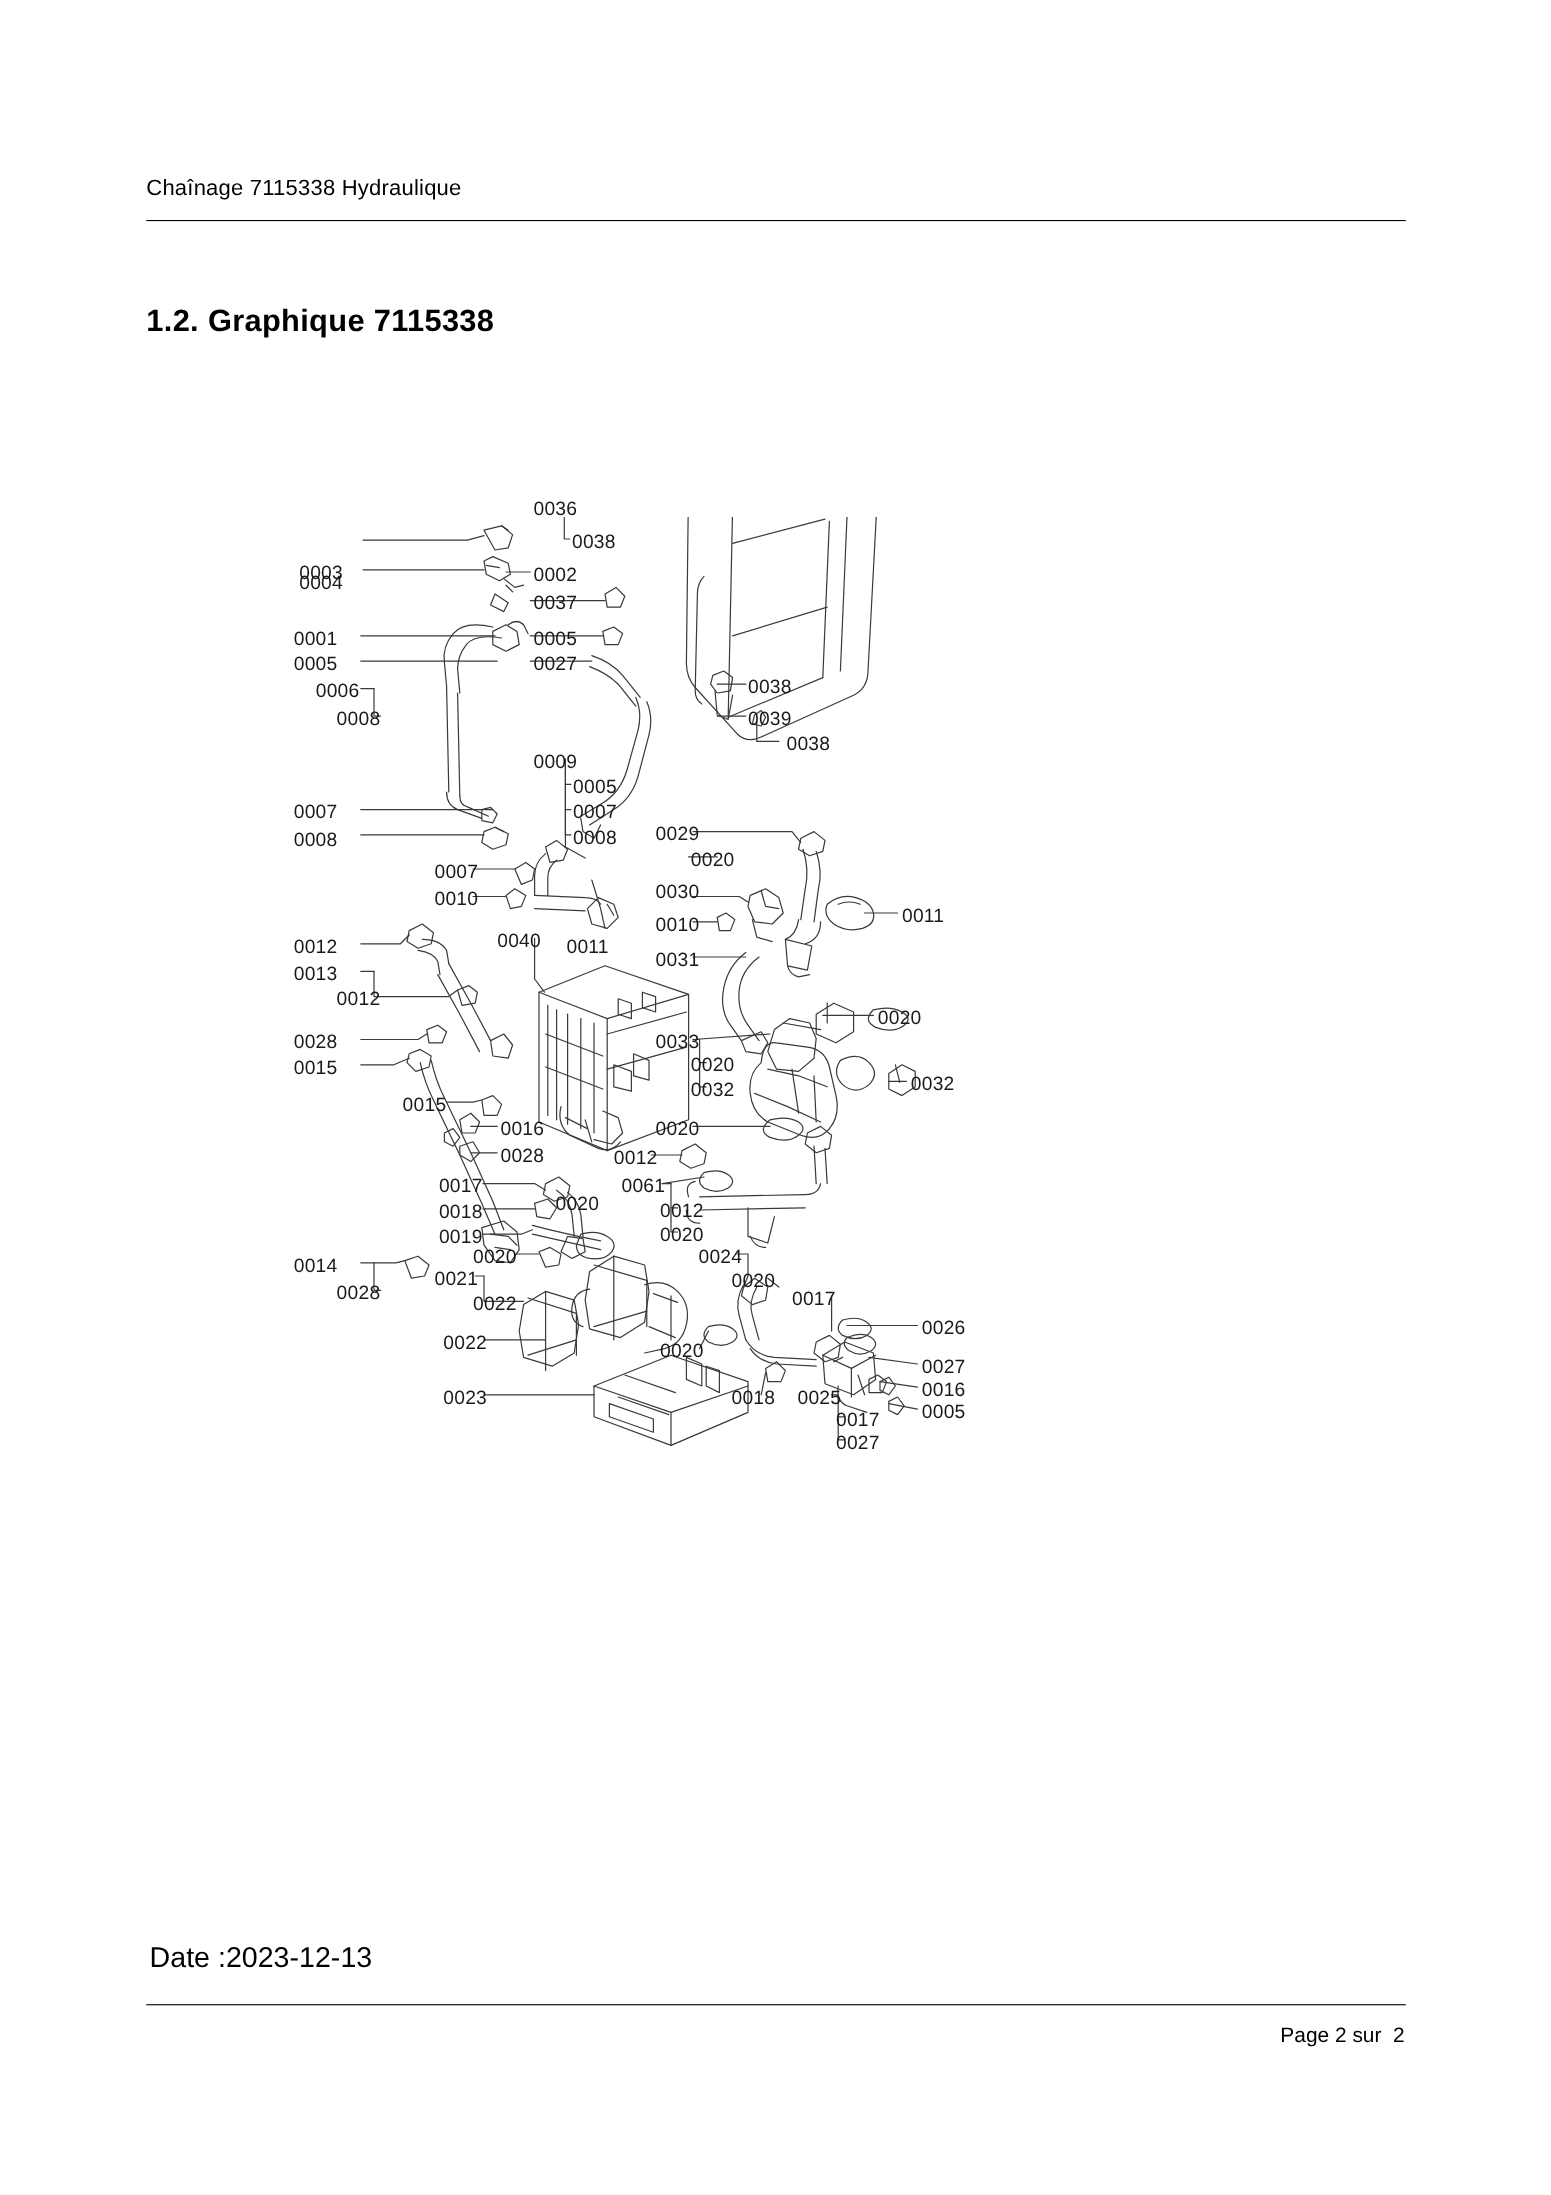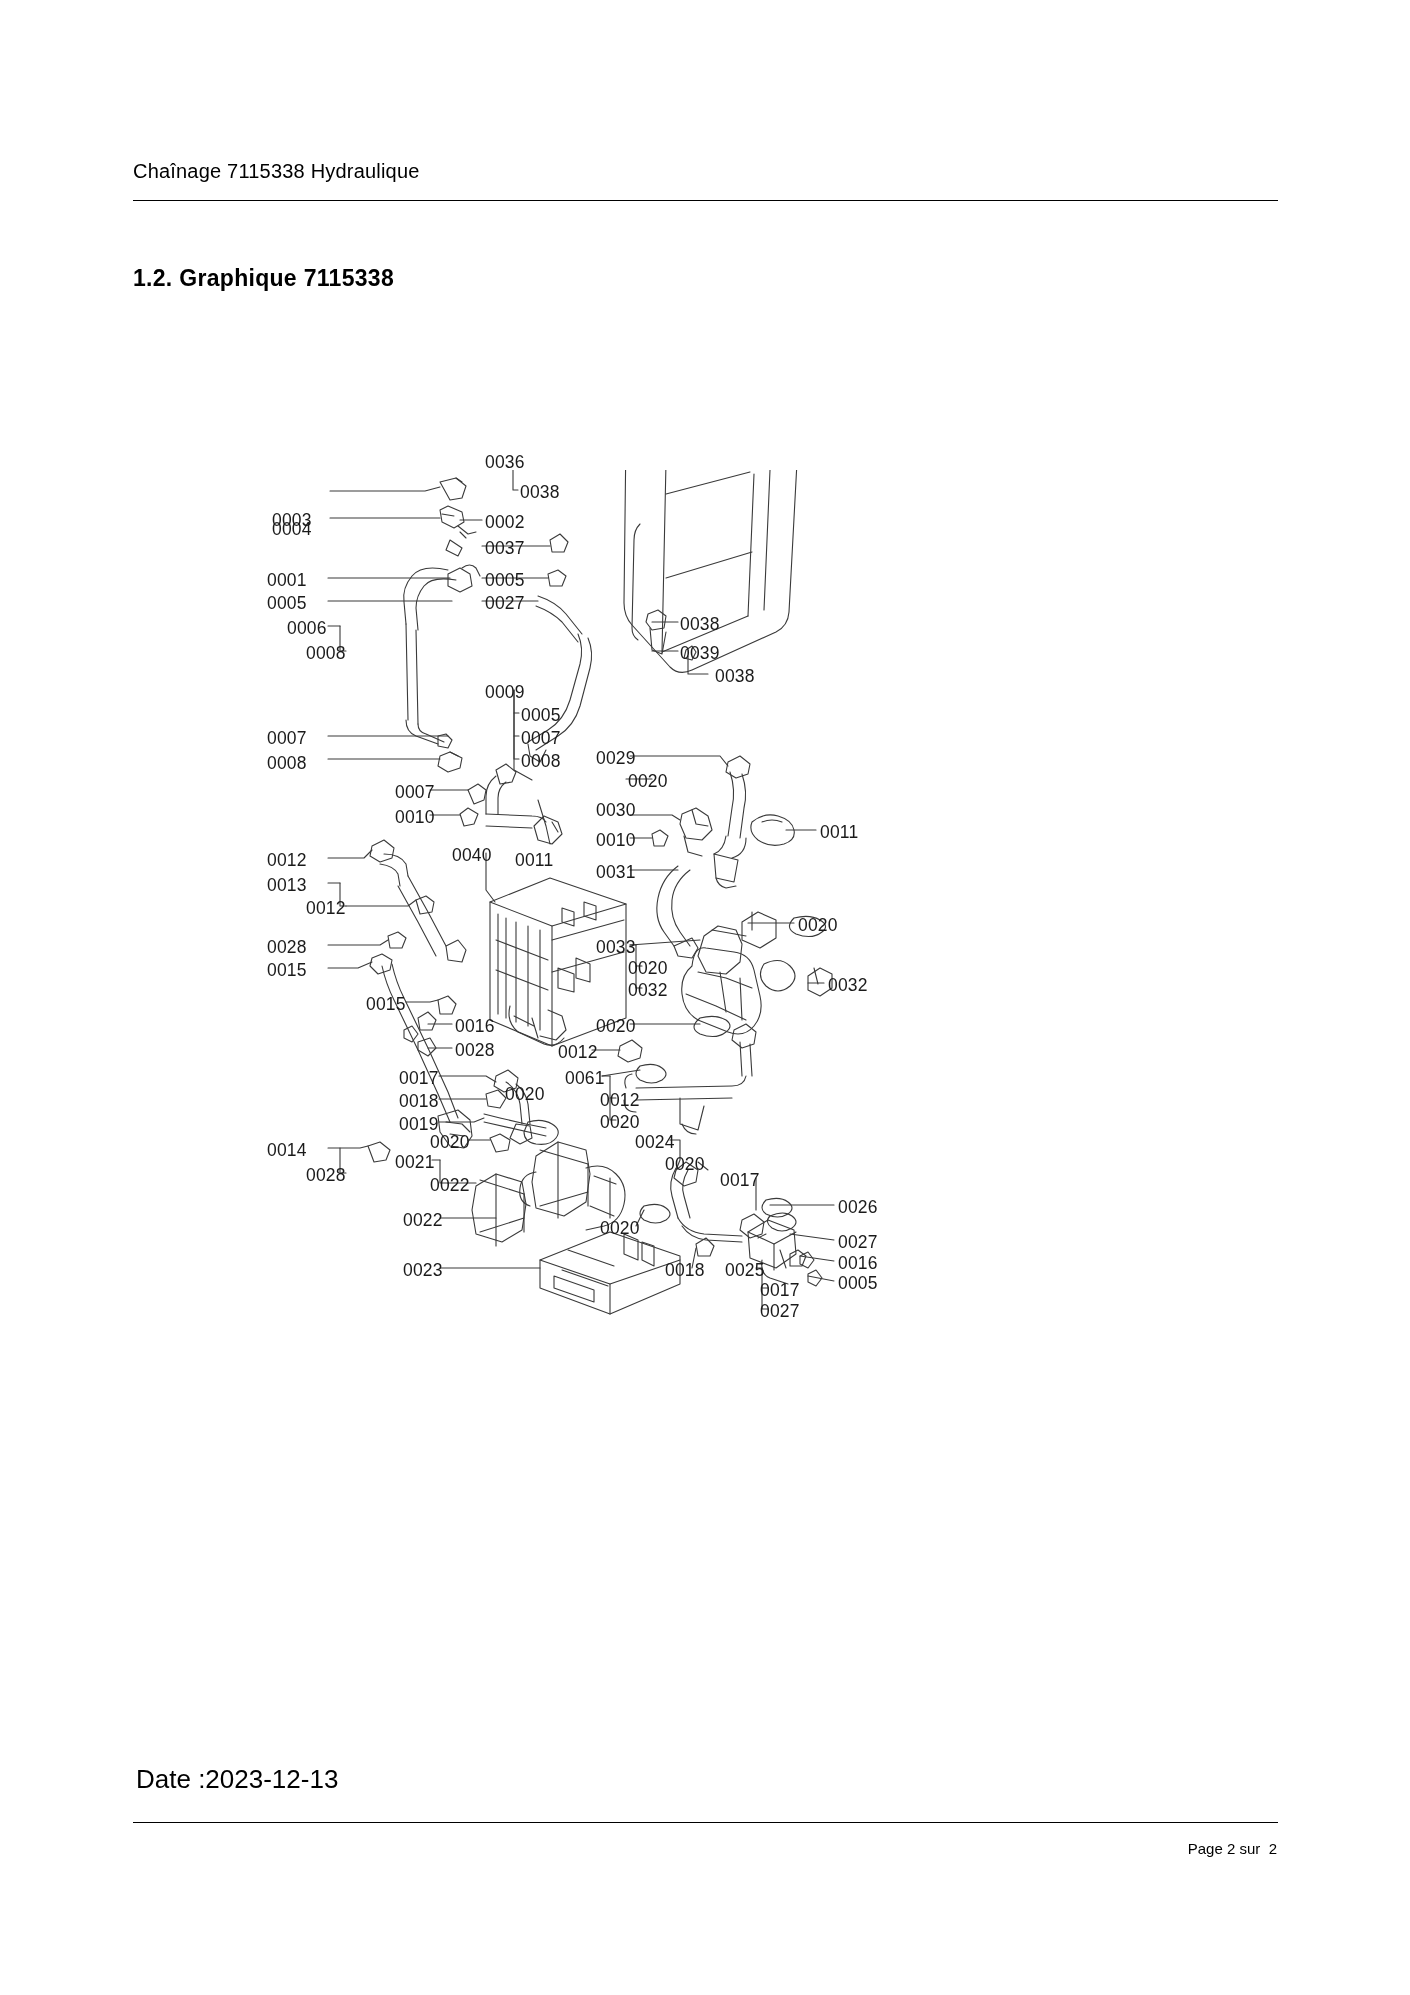--- a/index.html
+++ b/index.html
@@ -34,22 +34,22 @@
     position: absolute;
     left: 133px;
     top: 200px;
     width: 1145px;
     height: 1px;
     background: #000;
   }
   .section-title {
     position: absolute;
     left: 133px;
-    top: 265px;
-    font-size: 23px;
+    top: 276px;
+    font-size: 28px;
     font-weight: bold;
     letter-spacing: 0.3px;
   }
   
   .doc-footer-rule {
     position: absolute;
     left: 133px;
     top: 1822px;
     width: 1145px;
     height: 1px;
@@ -58,21 +58,21 @@
   .footer-left {
     position: absolute;
     left: 136px;
     top: 1764px;
     font-size: 26px;
   }
   .footer-right {
     position: absolute;
     right: 133px;
     top: 1840px;
-    font-size: 15px;
+    font-size: 19px;
     text-align: right;
     white-space: pre;
   }
   
   .diagram {
     position: absolute;
     left: 300px;
     top: 470px;
     width: 830px;
     height: 1130px;

